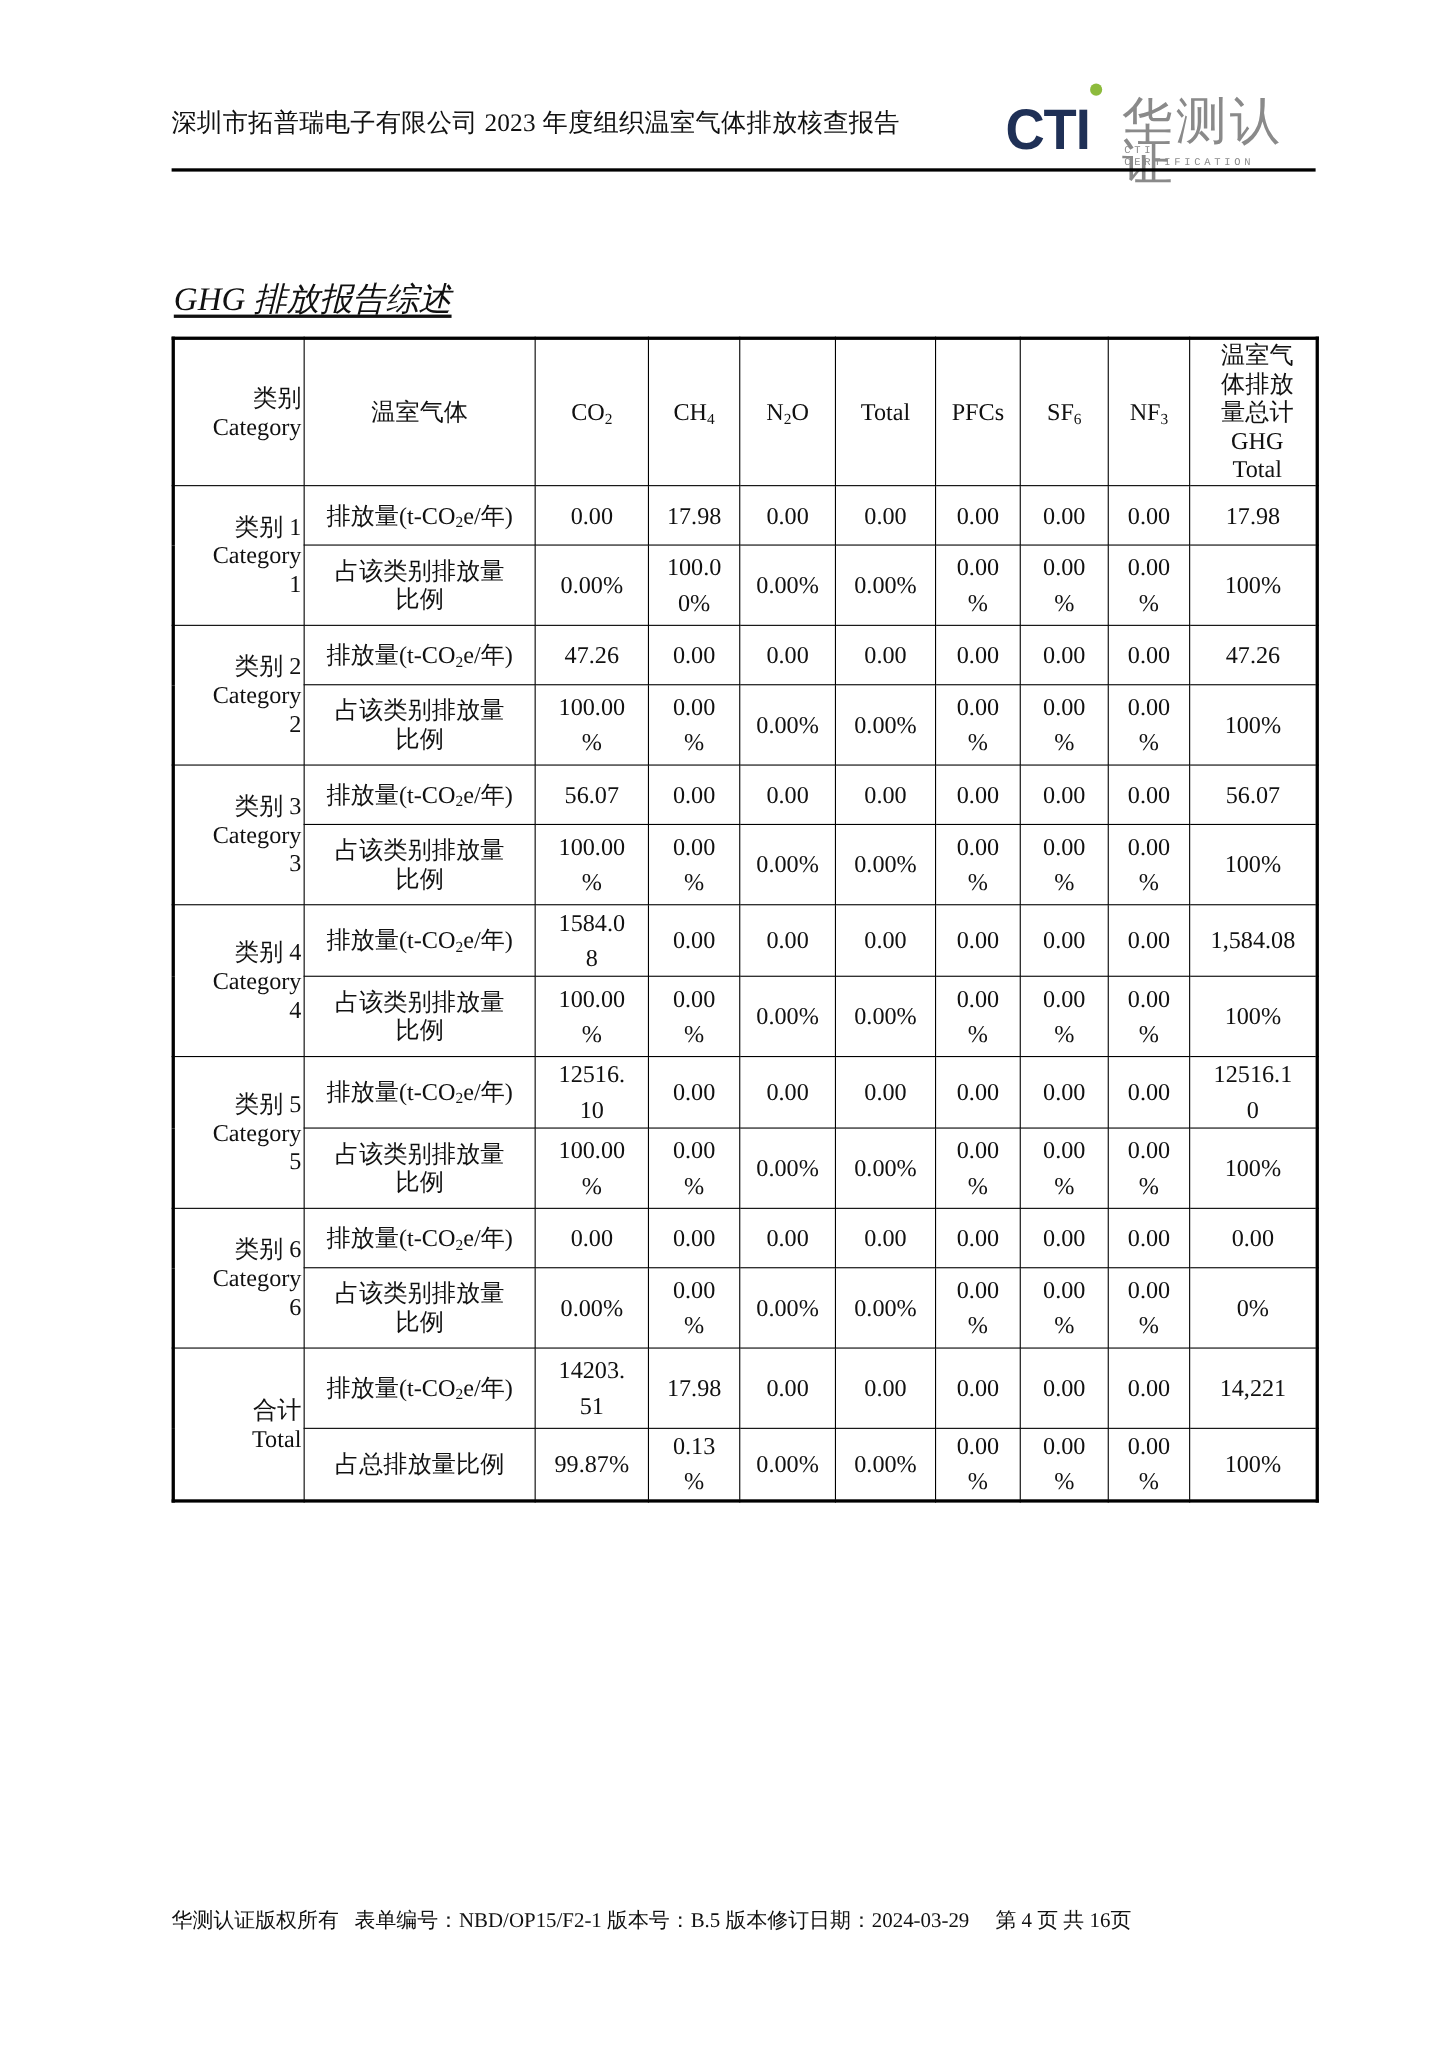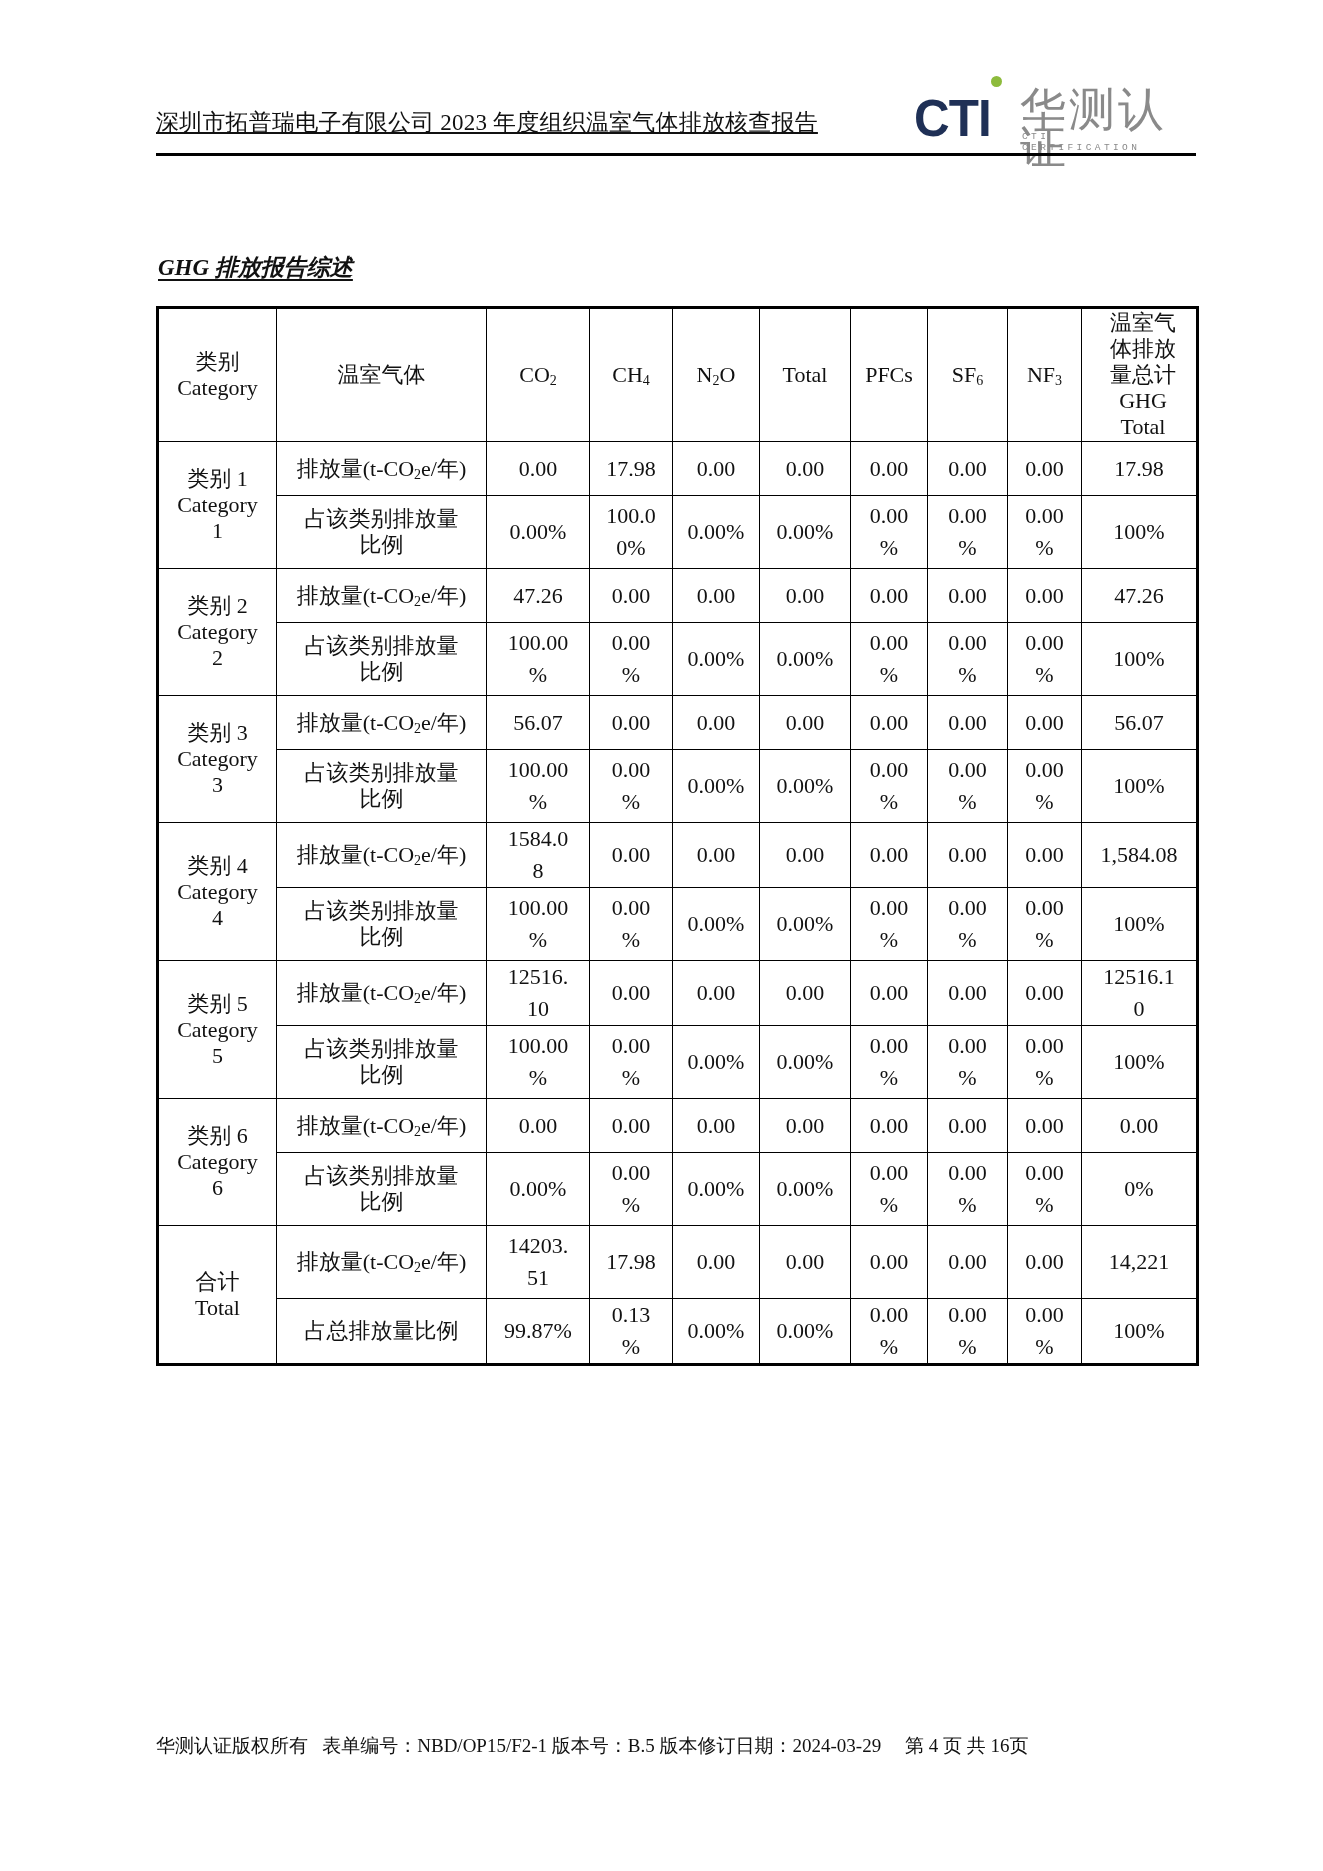--- a/index.html
+++ b/index.html
@@ -1,35 +1,35 @@
 <!DOCTYPE html>
 <html><head>
 <meta charset="utf-8">
 <style>
   html, body { margin:0; padding:0; background:#fff; }
   body { width:1323px; height:1871px; position:relative; overflow:hidden;
          font-family:"Liberation Serif","DejaVu Serif",serif; color:#111; }
-  .header-title { position:absolute; left:156px; top:107px; font-size:23px; letter-spacing:0.2px;text-decoration:underline; }
+  .header-title { position:absolute; left:156px; top:96px; font-size:23px; letter-spacing:0.2px; }
   .header-rule { position:absolute; left:156px; top:153px; width:1040px; height:3px; background:#000; }
   .logo { position:absolute; left:914px; top:72px; width:262px; height:68px; }
   .logo-cti { position:absolute; left:0; top:20px; font-family:"Liberation Sans","DejaVu Sans",sans-serif;
               font-weight:bold; font-size:52px; color:#1f3056; letter-spacing:-1px; line-height:52px;
               transform:scaleX(0.95); transform-origin:left; }
   .logo-dot { position:absolute; left:77px; top:4px; width:11px; height:11px; border-radius:50%; background:#8dbb3c; }
   .logo-cn { position:absolute; left:106px; top:18px; font-family:"DejaVu Sans",sans-serif; font-size:46px;
              color:#8a8a8a; letter-spacing:3px; line-height:38px; }
   .logo-en { position:absolute; left:108px; top:59px; font-family:Liberation Mono, monospace; font-size:9.5px;
              color:#8a8a8a; letter-spacing:3.4px; }
-  .section-title { position:absolute; left:158px; top:252px; font-size:23px; font-style:italic; font-weight:bold;
+  .section-title { position:absolute; left:158px; top:252px; font-size:30px; font-style:italic; font-weight:normal;
                    text-decoration:underline; text-underline-offset:4px; }
   table.ghg { position:absolute; left:156px; top:306px; border-collapse:collapse; border:3px solid #000;
               table-layout:fixed; width:1040px; }
   table.ghg td { border:1px solid #000; text-align:center; vertical-align:middle; padding:0 2px;
                  font-size:22px; line-height:32px; }
-  table.ghg td.cat { line-height:26px; }
+  table.ghg td.cat { line-height:26px;text-align:right; }
   table.ghg td.gas { font-size:22px; }
   td.hdr-total { text-align:center; line-height:26px !important; padding-left:10px !important;font-family:Liberation Serif, serif; }
   .two-line { line-height:26px !important; }
   sub { font-size:14px; vertical-align:-3px; line-height:0; }
   .footer { position:absolute; left:156px; top:1733px; font-size:19px; white-space:pre; }
 </style>
 </head>
 <body>
 
 <div class="header-title">深圳市拓普瑞电子有限公司 2023 年度组织温室气体排放核查报告</div>

